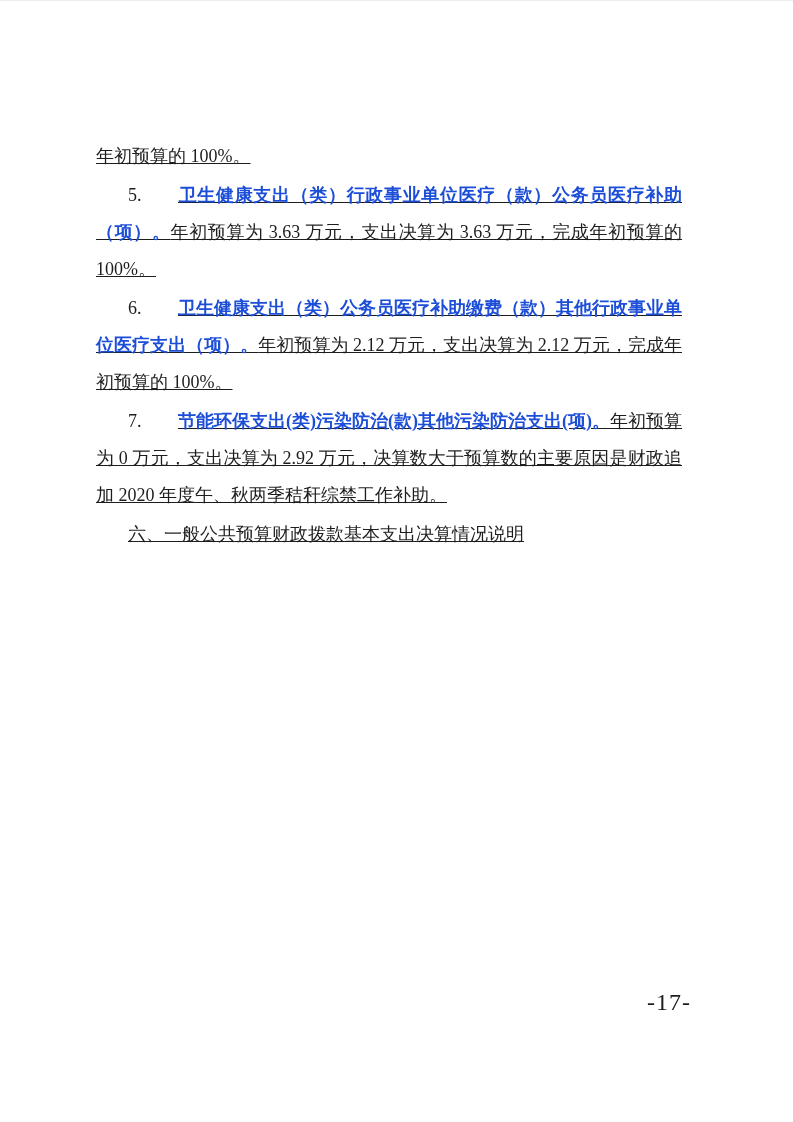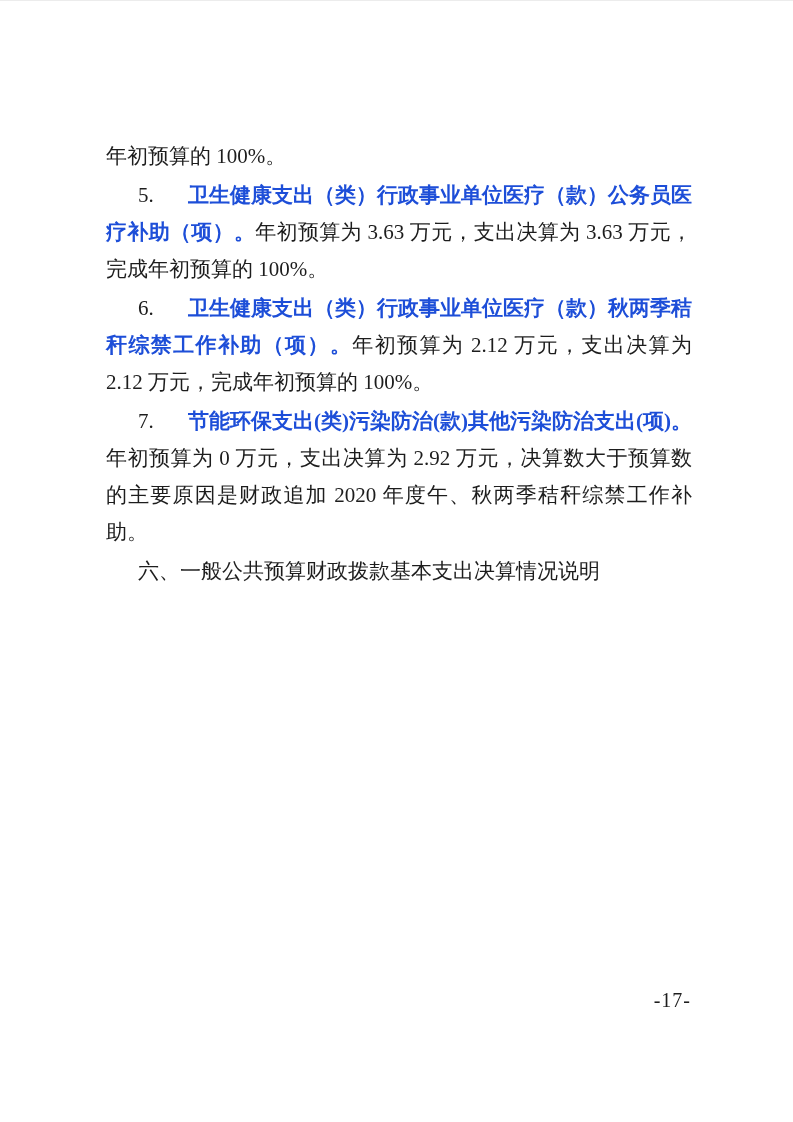--- a/index.html
+++ b/index.html
@@ -14,62 +14,63 @@
     height: 1122px;
     background: #ffffff;
     overflow: hidden;
     box-sizing: border-box;
     border-top: 1px solid #ececec;
     font-family: "Liberation Serif", "DejaVu Serif", serif;
     color: #1d1d1d;
   }
   .content {
     position: absolute;
-    left: 106px;
+    left: 96px;
     top: 137px;
     width: 586px;
-    font-size: 21px;
+    font-size: 18px;
     line-height: 37px;
     text-align: justify;
+    text-decoration: underline;
   }
   .content p {
     margin: 0 0 2px 0;
   }
   p.indent {
     text-indent: 32px;
   }
   .num {
     display: inline-block;
     width: 50px;
     text-indent: 0;
   }
   .b {
     font-weight: bold;
     color: #1d4ed8;
   }
   .pagenum {
     position: absolute;
     top: 988px;
     right: 102px;
-    font-size: 20px;
+    font-size: 24px;
     letter-spacing: 1px;
     color: #1d1d1d;
   }
 </style>
 </head>
 <body>
 
 <div class="page">
   <div class="content">
 
     <p class="para"><span>年初预算的 100%。</span></p>
 
     <p class="para indent"><span class="num">5.</span><span class="b">卫生健康支出（类）行政事业单位医疗（款）公务员医疗补助（项）。</span><span>年初预算为 3.63 万元，支出决算为 3.63 万元，完成年初预算的 100%。</span></p>
 
-    <p class="para indent"><span class="num">6.</span><span class="b">卫生健康支出（类）行政事业单位医疗（款）秋两季秸秆综禁工作补助（项）。</span><span>年初预算为 2.12 万元，支出决算为 2.12 万元，完成年初预算的 100%。</span></p>
+    <p class="para indent"><span class="num">6.</span><span class="b">卫生健康支出（类）公务员医疗补助缴费（款）其他行政事业单位医疗支出（项）。</span><span>年初预算为 2.12 万元，支出决算为 2.12 万元，完成年初预算的 100%。</span></p>
 
     <p class="para indent"><span class="num">7.</span><span class="b">节能环保支出(类)污染防治(款)其他污染防治支出(项)。</span><span>年初预算为 0 万元，支出决算为 2.92 万元，决算数大于预算数的主要原因是财政追加 2020 年度午、秋两季秸秆综禁工作补助。</span></p>
 
 
 
     <p class="para indent"><span>六、一般公共预算财政拨款基本支出决算情况说明</span></p>
 
 
   </div>
 

